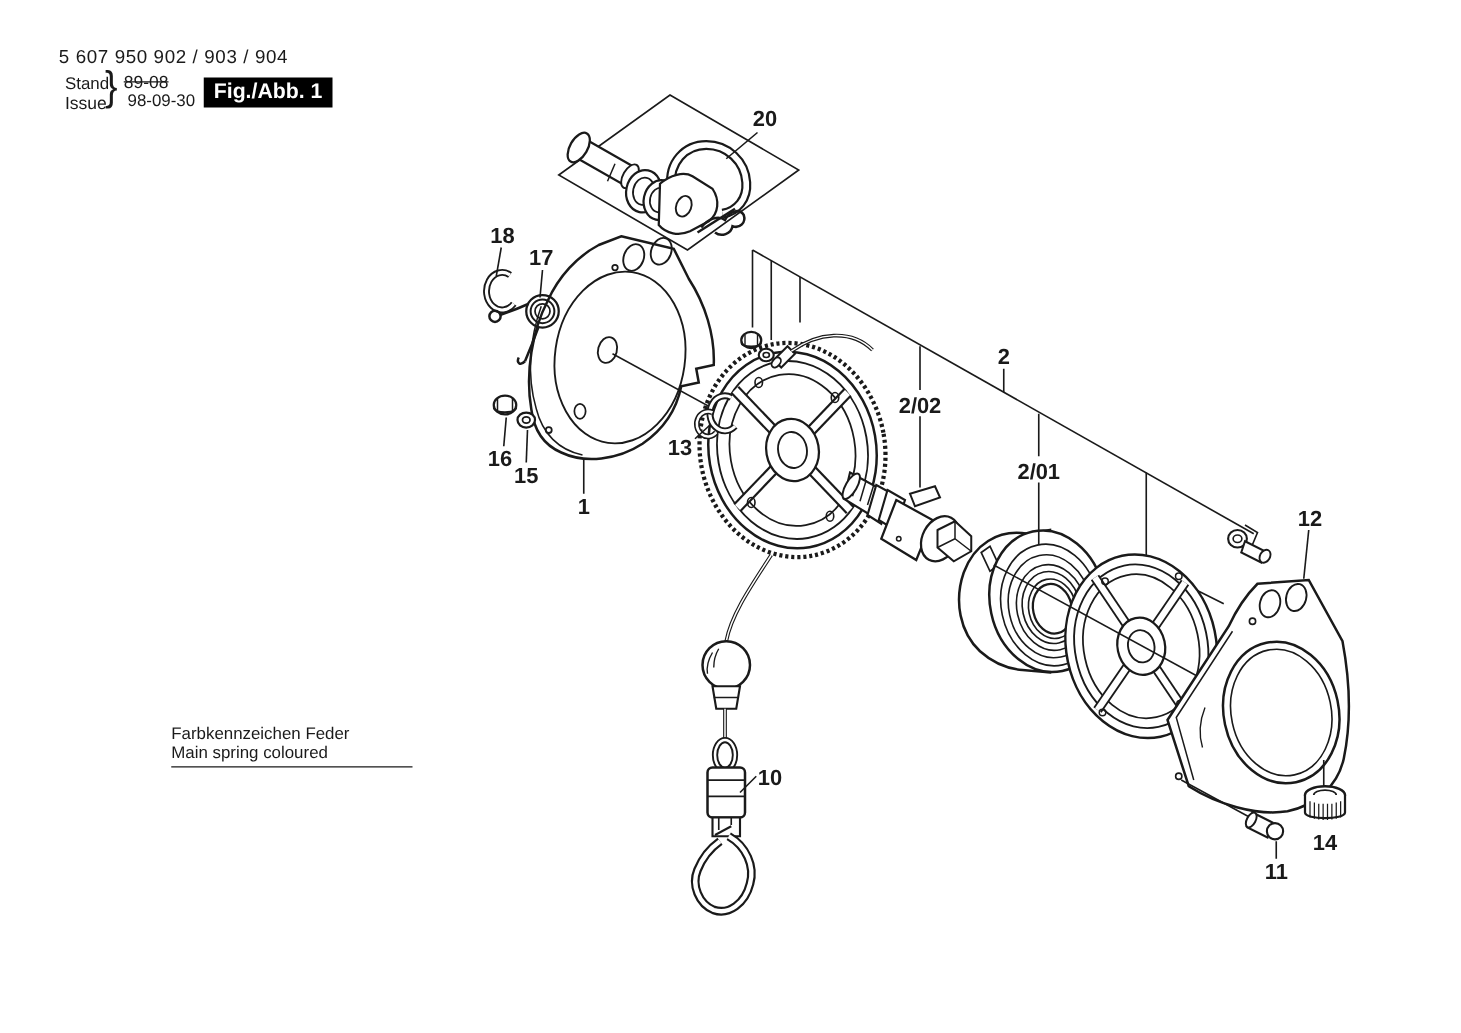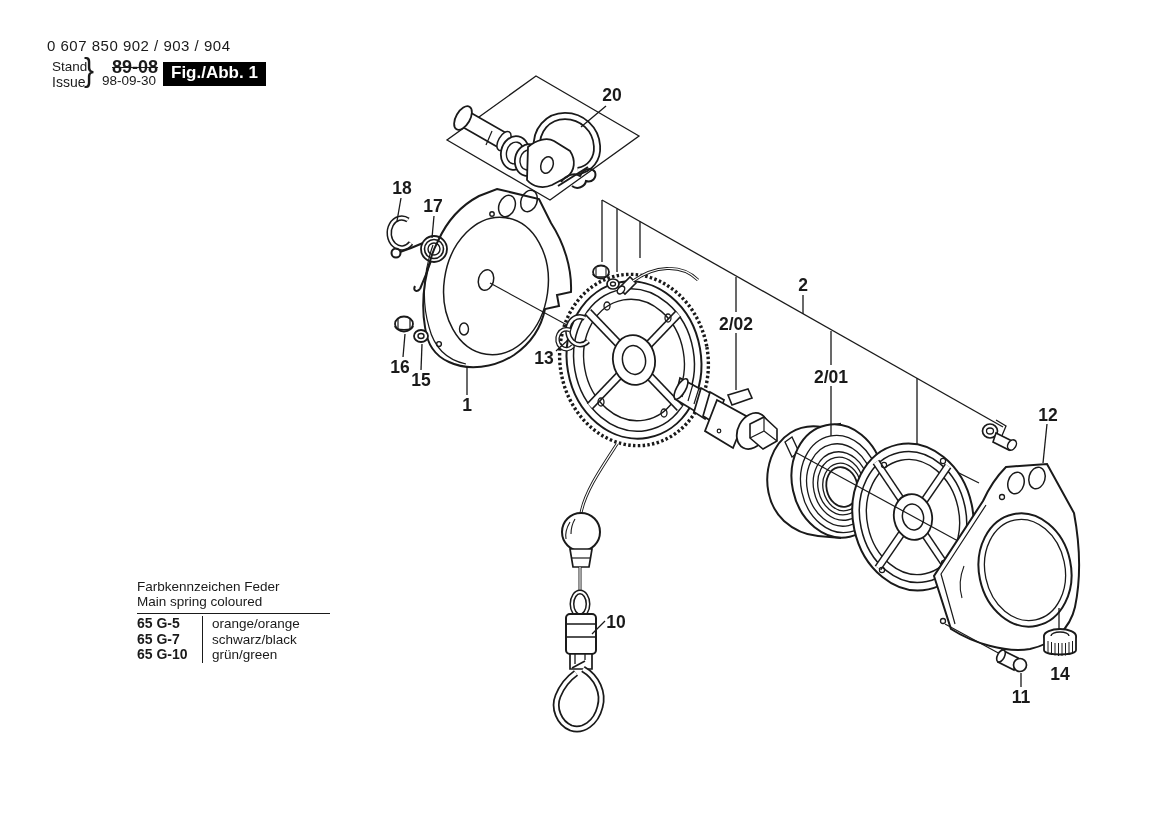--- a/index.html
+++ b/index.html
@@ -6,21 +6,21 @@
   .page{
     position:relative;width:1169px;height:826px;background:#ffffff;
     font-family:"Liberation Sans",sans-serif;color:#1a1a1a;overflow:hidden;
     margin:0 auto;
   }
   .abs{position:absolute;}
   .partnum{left:47px;top:37px;font-size:15px;letter-spacing:0.5px;}
   .stand-label{left:52px;top:59px;font-size:13.5px;}
   .issue-label{left:52px;top:74px;font-size:14px;}
   .brace{left:84px;top:53px;font-size:30px;font-weight:400;transform:scaleY(1.1);}
-  .old-date{left:112px;top:57px;font-size:18px;font-weight:bold;text-decoration:line-through;}
+  .old-date{left:99px;top:57px;font-size:14px;font-weight:normal;text-decoration:line-through;}
   .issue-date{left:102px;top:73px;font-size:13.5px;text-align:right;}
   .figbox{left:163px;top:62px;background:#000;color:#fff;font-weight:bold;font-size:17px;padding:1px 8px 3px 8px;}
   .spring-table{left:137px;top:531px;font-size:13.5px;line-height:15px;margin-top:48px;}
   .spring-table .titles{padding-bottom:4px;border-bottom:1.6px solid #1a1a1a;width:193px;}
   .spring-table .row{display:flex;line-height:15.5px;}
   .spring-table .code{width:65px;font-weight:bold;font-size:14px;}
   .spring-table .val{border-left:1.4px solid #1a1a1a;padding-left:9px;}
   .spring-table .rows{margin-top:2px;}
   .notes{left:138px;top:652px;font-size:12.5px;line-height:14.6px;}
   .company{left:138px;top:712px;font-size:12.5px;line-height:14.2px;font-weight:bold;}
@@ -28,21 +28,21 @@
   svg *{vector-effect:none;}
   .ln{stroke:#1a1a1a;fill:none;}
   .part{stroke:#1a1a1a;fill:#ffffff;}
   .callout{font-family:"Liberation Sans",sans-serif;font-weight:bold;font-size:17.5px;fill:#1a1a1a;}
 </style>
 </head>
 <body>
 
 <div class="page">
 
-  <div class="abs partnum">0 607 850 902 / 903 / 904</div>
+  <div class="abs partnum">5 607 950 902 / 903 / 904</div>
   <div class="abs stand-label">Stand</div>
   <div class="abs issue-label">Issue</div>
   <div class="abs brace">}</div>
   <div class="abs old-date">89-08</div>
   <div class="abs issue-date">98-09-30</div>
   <div class="abs figbox">Fig./Abb. 1</div>
 
   <svg width="1169" height="826" viewBox="0 0 1169 826">
 
     <g class="ln" stroke-width="1.3">
@@ -317,30 +317,16 @@
       <text class="callout" x="1021" y="703">11</text>
       <text class="callout" x="1060" y="680">14</text>
     </g>
   </svg>
 
   <div class="abs spring-table">
     <div class="titles">
       <div>Farbkennzeichen Feder</div>
       <div>Main spring coloured</div>
     </div>
-    <div class="rows">
-      <div class="row">
-        <div class="code">65 G-5</div>
-        <div class="val">orange/orange</div>
-      </div>
-      <div class="row">
-        <div class="code">65 G-7</div>
-        <div class="val">schwarz/black</div>
-      </div>
-      <div class="row">
-        <div class="code">65 G-10</div>
-        <div class="val">grün/green</div>
-      </div>
-    </div>
   </div>
 
 
 </div>
 
 </body></html>

